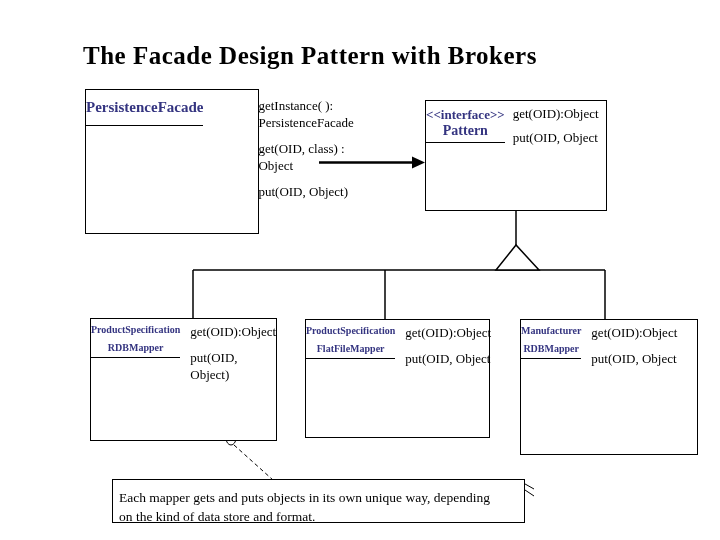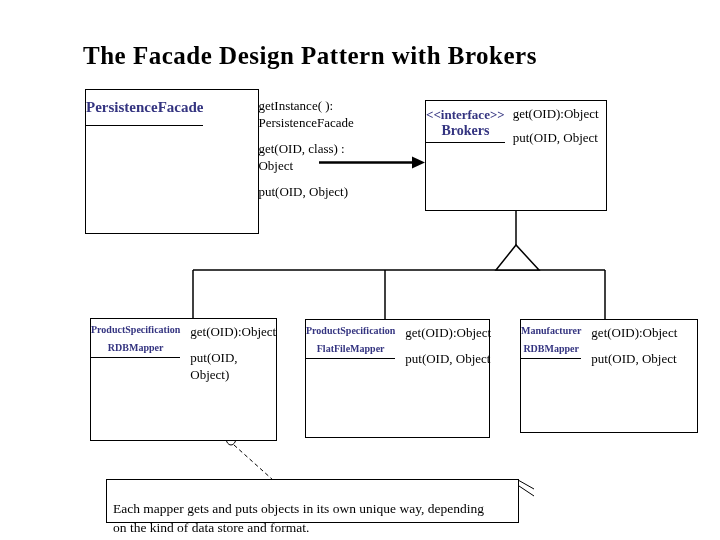--- a/index.html
+++ b/index.html
@@ -73,29 +73,29 @@
   .dbmapper .uml-body { padding: 4px 0 0 8px; }
   .dbmapper .m-gap { margin-top: 7px; }
 
   
   .sub .uml-header { height: 39px; font-size: 10px; line-height: 18px; padding-top: 1px; }
   .sub .uml-empty { height: 26px; }
   .sub .uml-body { padding: 4px 0 0 10px; }
   .sub .m-gap { margin-top: 9px; }
   .sub1 { left: 90px;  top: 318px; width: 187px; height: 123px; }
   .sub2 { left: 305px; top: 319px; width: 185px; height: 119px; }
-  .sub3 { left: 520px; top: 319px; width: 178px; height: 114px; }
+  .sub3 { left: 520px; top: 319px; width: 178px; height: 136px; }
 
   
   .note-box {
     position: absolute;
-    left: 106px; top: 479px; width: 413px; height: 44px;
+    left: 112px; top: 479px; width: 413px; height: 44px;
     border: 1px solid #000000;
     background: #ffffff;
-    padding: 19px 6px;
+    padding: 8px 6px;
     font-size: 13.5px;
     line-height: 19px;
     color: #000000;
   }
 
   .connector-layer {
     position: absolute;
     left: 0; top: 0; width: 720px; height: 540px;
     pointer-events: none;
   }
@@ -134,21 +134,21 @@
       <div>PersistenceFacade</div>
       <div class="m-gap">get(OID, class) : Object</div>
       <div class="m-gap">put(OID, Object)</div>
     </div>
   </div>
 
 
   <div class="uml-box dbmapper">
     <div class="uml-header">
       <div>&lt;&lt;interface&gt;&gt;</div>
-      <div class="iface-name">Brokers</div>
+      <div class="iface-name">Pattern</div>
     </div>
     <div class="uml-empty"></div>
     <div class="uml-body">
       <div>get(OID):Object</div>
       <div class="m-gap">put(OID, Object</div>
     </div>
   </div>
 
   <div class="uml-box sub sub1">
     <div class="uml-header">

